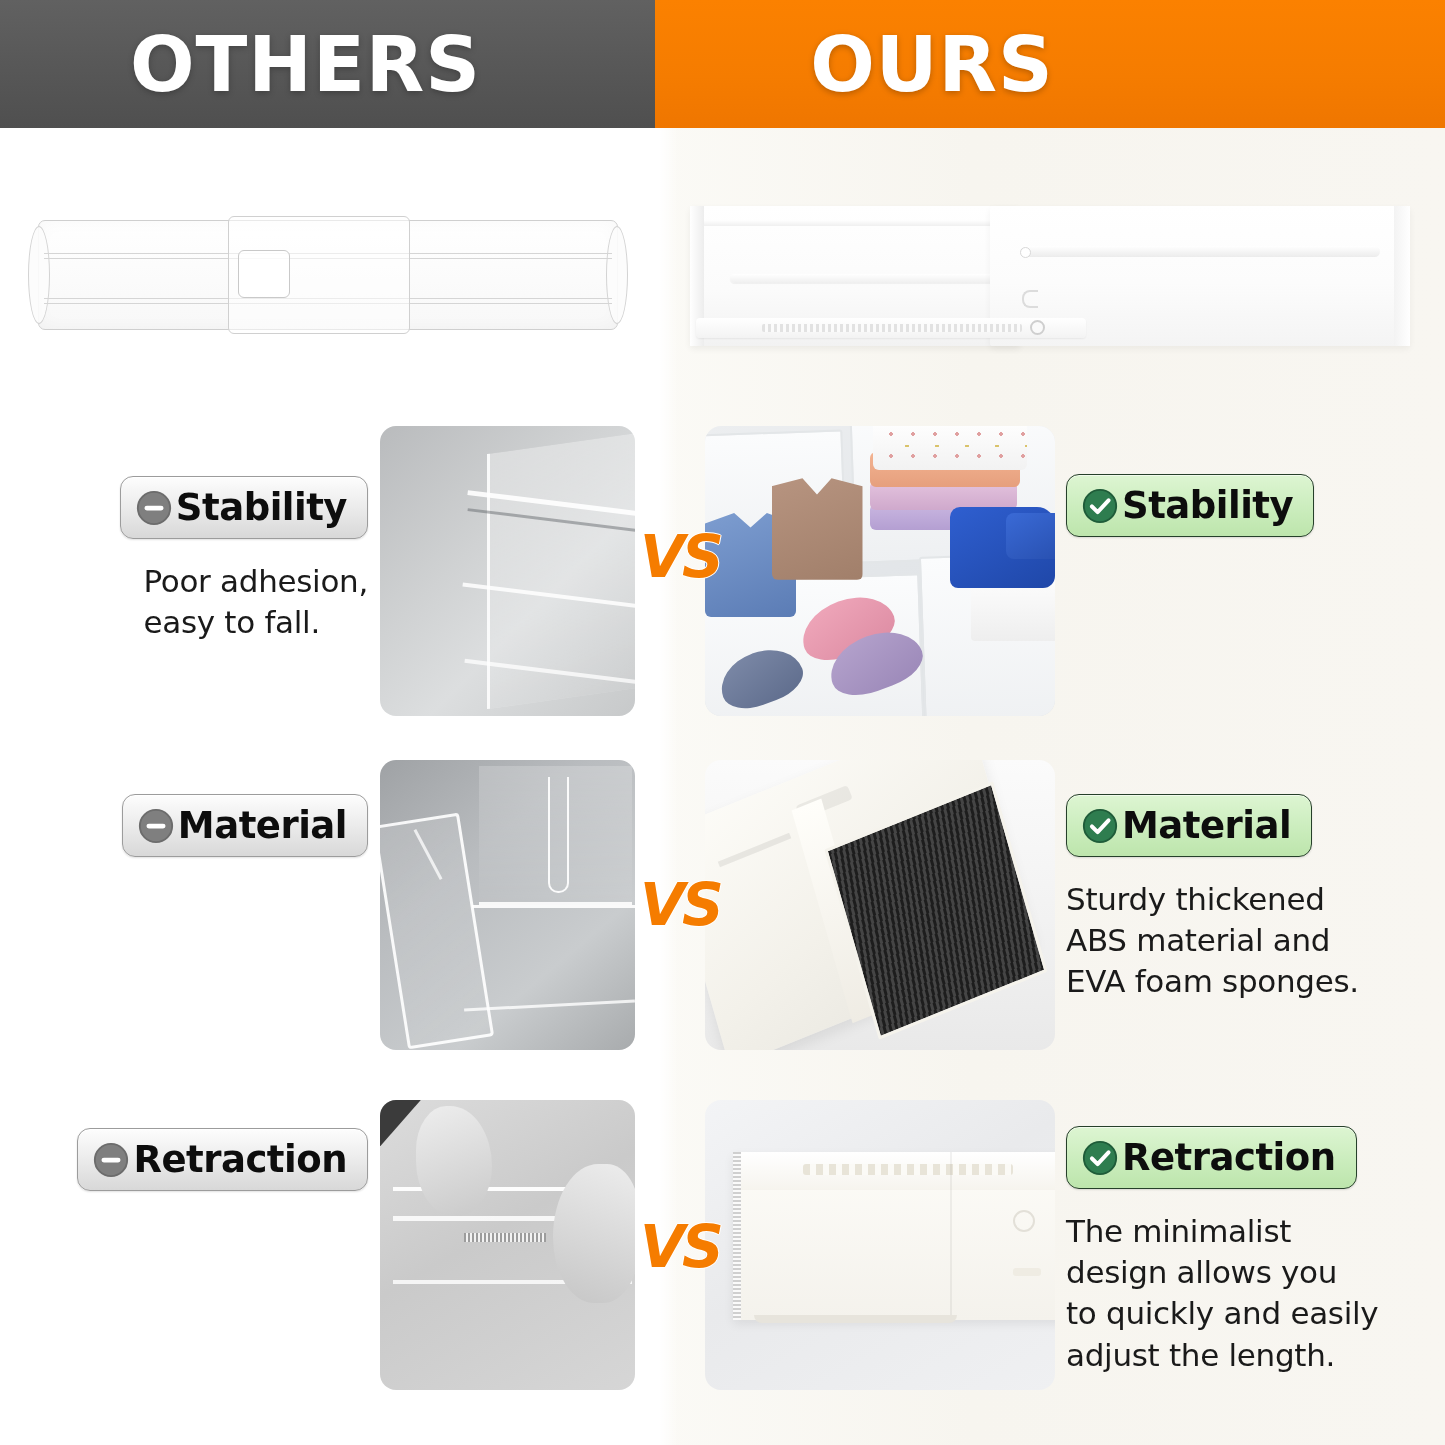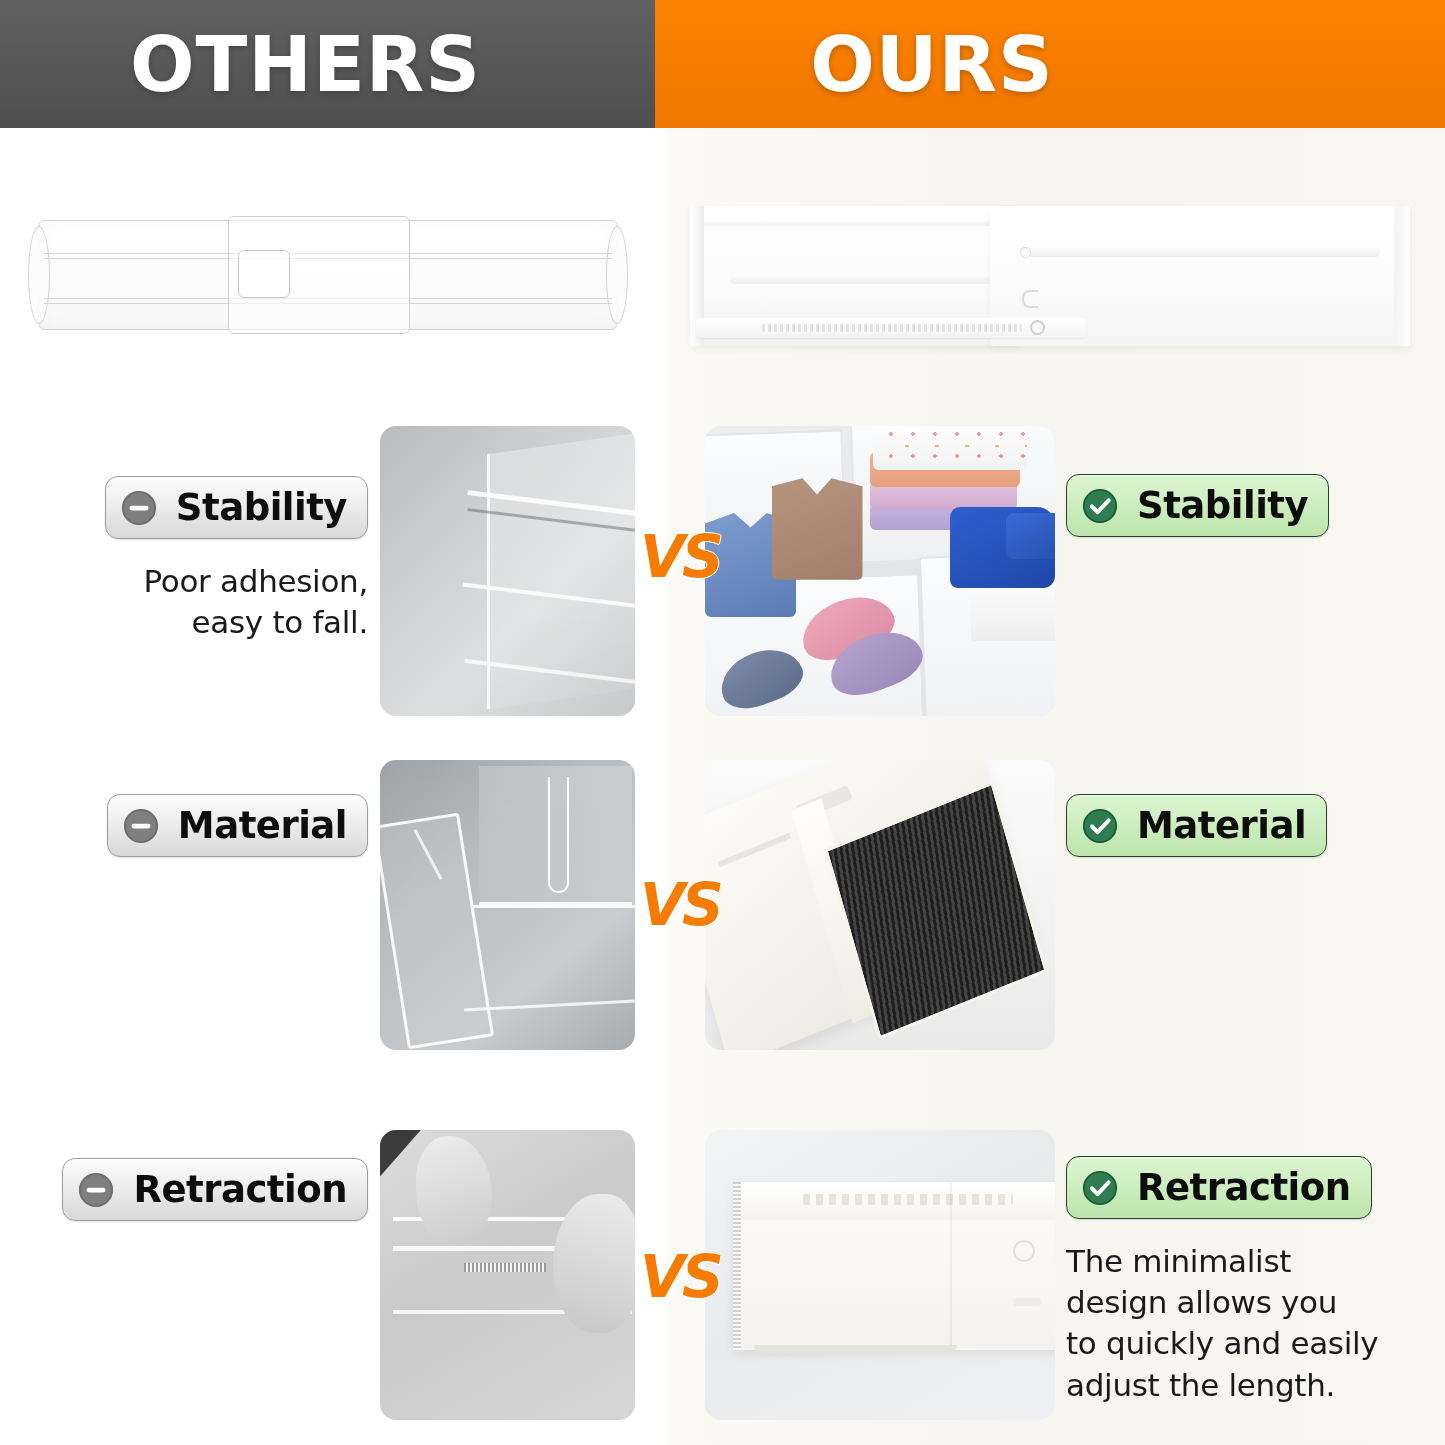--- a/index.html
+++ b/index.html
@@ -85,40 +85,40 @@
      background: linear-gradient(180deg,#ffffff,#f3f3f3); border-radius: 4px; box-shadow: 0 1px 2px rgba(0,0,0,.06); }
   .abs-teeth { position: absolute; left: 72px; top: 118px; width: 260px; height: 8px;
      background: repeating-linear-gradient(90deg,#e2e2e2 0 3px, #fbfbfb 3px 6px); border-radius: 2px; }
   .abs-hole2 { position: absolute; left: 340px; top: 114px; width: 15px; height: 15px;
      border: 2px solid #cfcfcf; border-radius: 50%; background:#fafafa; }
 
   
   .row { position: absolute; left: 0; width: 1445px; height: 300px; }
   .row.r1 { top: 418px; }
   .row.r2 { top: 752px; text-decoration: underline; }
-  .row.r3 { top: 1122px; }
+  .row.r3 { top: 1092px; }
 
   .txt-left {
     position: absolute; left: 38px; width: 330px; top: 0; height: 300px;
     display: flex; flex-direction: column; align-items: flex-end; justify-content: flex-start;
   }
   .txt-right {
     position: absolute; left: 1066px; width: 350px; top: 0; height: 300px;
     display: flex; flex-direction: column; align-items: flex-start; justify-content: flex-start;
   }
   .r1 .txt-left  { padding-top: 58px; }
   .r1 .txt-right { padding-top: 56px; }
   .r2 .txt-left  { padding-top: 42px; }
   .r2 .txt-right { padding-top: 42px; }
   .r3 .txt-left  { padding-top: 36px; }
   .r3 .txt-right { padding-top: 34px; }
 
   
   .badge {
-    display: inline-flex; align-items: center; gap: 18px;
+    display: inline-flex; align-items: center; gap: 3px;
     padding: 9px 20px 9px 14px; border-radius: 13px; white-space: nowrap;
   }
   .badge-neg {
     background: linear-gradient(180deg,#fdfdfd 0%, #ececec 48%, #d8d8d8 100%);
     border: 1.6px solid #9c9c9c;
     box-shadow: 0 1px 2px rgba(0,0,0,.12), inset 0 1px 0 rgba(255,255,255,.9);
   }
   .badge-pos {
     background: linear-gradient(180deg,#ddf5d2 0%, #c9ecbb 60%, #bde5ac 100%);
     border: 1.8px solid #26402a;
@@ -127,21 +127,21 @@
   .badge-label {
     font-size: 37px; font-weight: 700; color: #0d0d0d; letter-spacing: -.5px;
     font-family: "DejaVu Sans", sans-serif;
   }
   .ico { width: 38px; height: 38px; flex: 0 0 38px; display:block; }
 
   .desc {
     margin-top: 22px; font-size: 31px; line-height: 1.33; color: #1a1a1a;
     font-family: "DejaVu Sans", sans-serif; letter-spacing: -.3px;
   }
-  .txt-left .desc  { text-align: right; }
+  .txt-left .desc  { text-align: left; }
   .txt-right .desc { text-align: left; }
 
   
   .photo { position: absolute; top: 8px; border-radius: 16px; overflow: hidden; }
   .photo-l { left: 380px; width: 255px; height: 290px; }
   .photo-r { left: 705px; width: 350px; height: 290px; }
 
   
   .pl1 { background: linear-gradient(135deg,#b9bbbd 0%, #cfd1d2 38%, #dcdedf 62%, #c7c9ca 100%); }
   .pl1 .e1 { position:absolute; left:42%; top:6%; width:62%; height:88%;
@@ -400,20 +400,21 @@
     </div>
 
     <div class="txt-right">
       <div class="badge badge-pos">
         <svg class="ico" viewBox="0 0 40 40">
           <circle cx="20" cy="20" r="17" fill="#2e7d4f" stroke="#1f5c39" stroke-width="2"></circle>
           <path d="M11.5 20.5 L17.5 26.5 L29 14" fill="none" stroke="#ffffff" stroke-width="4.2" stroke-linecap="round" stroke-linejoin="round"></path>
         </svg>
         <span class="badge-label">Material</span>
       </div>
+      <div class="desc">Sturdy thickened<br>ABS material and<br>EVA foam sponges.</div>
     </div>
 
     <div class="vs v2" style="top:116px">VS</div>
   </div>
 
   <div class="row r3">
 
     <div class="txt-left">
       <div class="badge badge-neg">
         <svg class="ico" viewBox="0 0 40 40">

